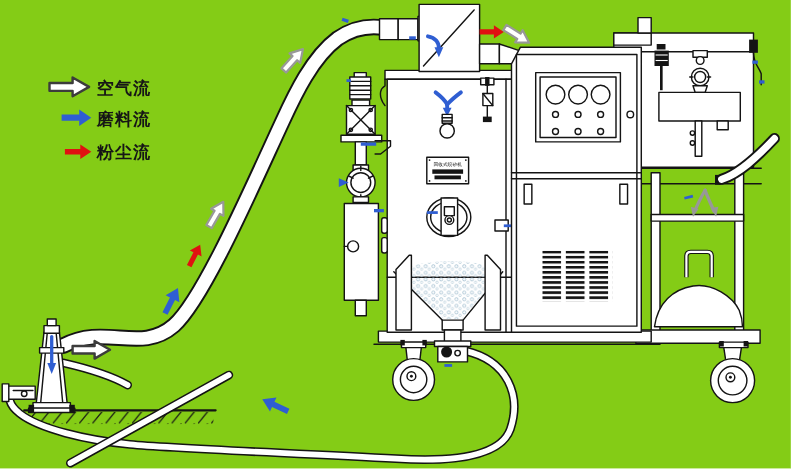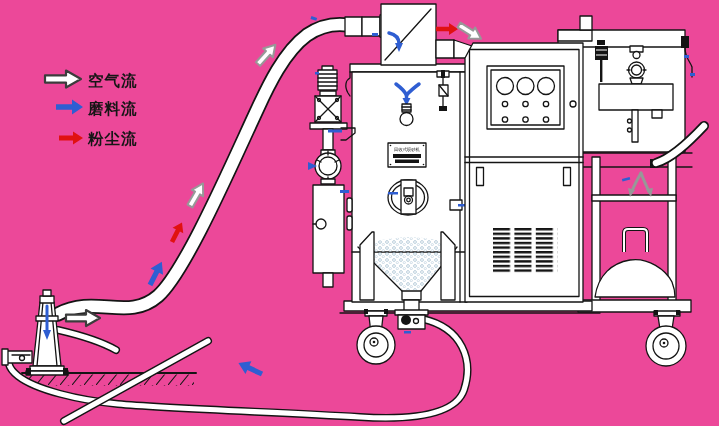--- a/index.html
+++ b/index.html
@@ -1,16 +1,16 @@
 <!DOCTYPE html>
 <html style="--line: #141414; --abrasive: #2f5ed2; --dust: #e01111; --air_dark: #3c3c3c; --air_gray: #989898; --abrasive_pile: #9cb9cc; --dust_pile: #dfa3a3;"><head>
 <meta charset="utf-8">
 <style>
   html,body{margin:0;padding:0;background:#ffffff;}
-  .stage{position:relative;width:719px;height:426px;background:#ec4899;overflow:hidden;
+  .stage{position:relative;width:719px;height:426px;background:#84cc16;overflow:hidden;
          font-family:"DejaVu Sans",sans-serif;}
   .stage svg{position:absolute;left:0;top:0;}
   .ln{fill:none;stroke:var(--line);stroke-width:1.3;stroke-linejoin:round;stroke-linecap:round;}
   .fw{fill:#ffffff;stroke:var(--line);stroke-width:1.3;stroke-linejoin:round;}
   .fb{fill:var(--line);stroke:none;}
   .hose-o{fill:none;stroke:var(--line);stroke-width:15;stroke-linecap:round;}
   .hose-i{fill:none;stroke:#ffffff;stroke-width:11.5;stroke-linecap:round;}
   .bhose-o{fill:none;stroke:var(--line);stroke-width:8;stroke-linecap:round;}
   .bhose-i{fill:none;stroke:#ffffff;stroke-width:5.2;stroke-linecap:round;}
   .blue-f{fill:var(--abrasive);stroke:none;}

